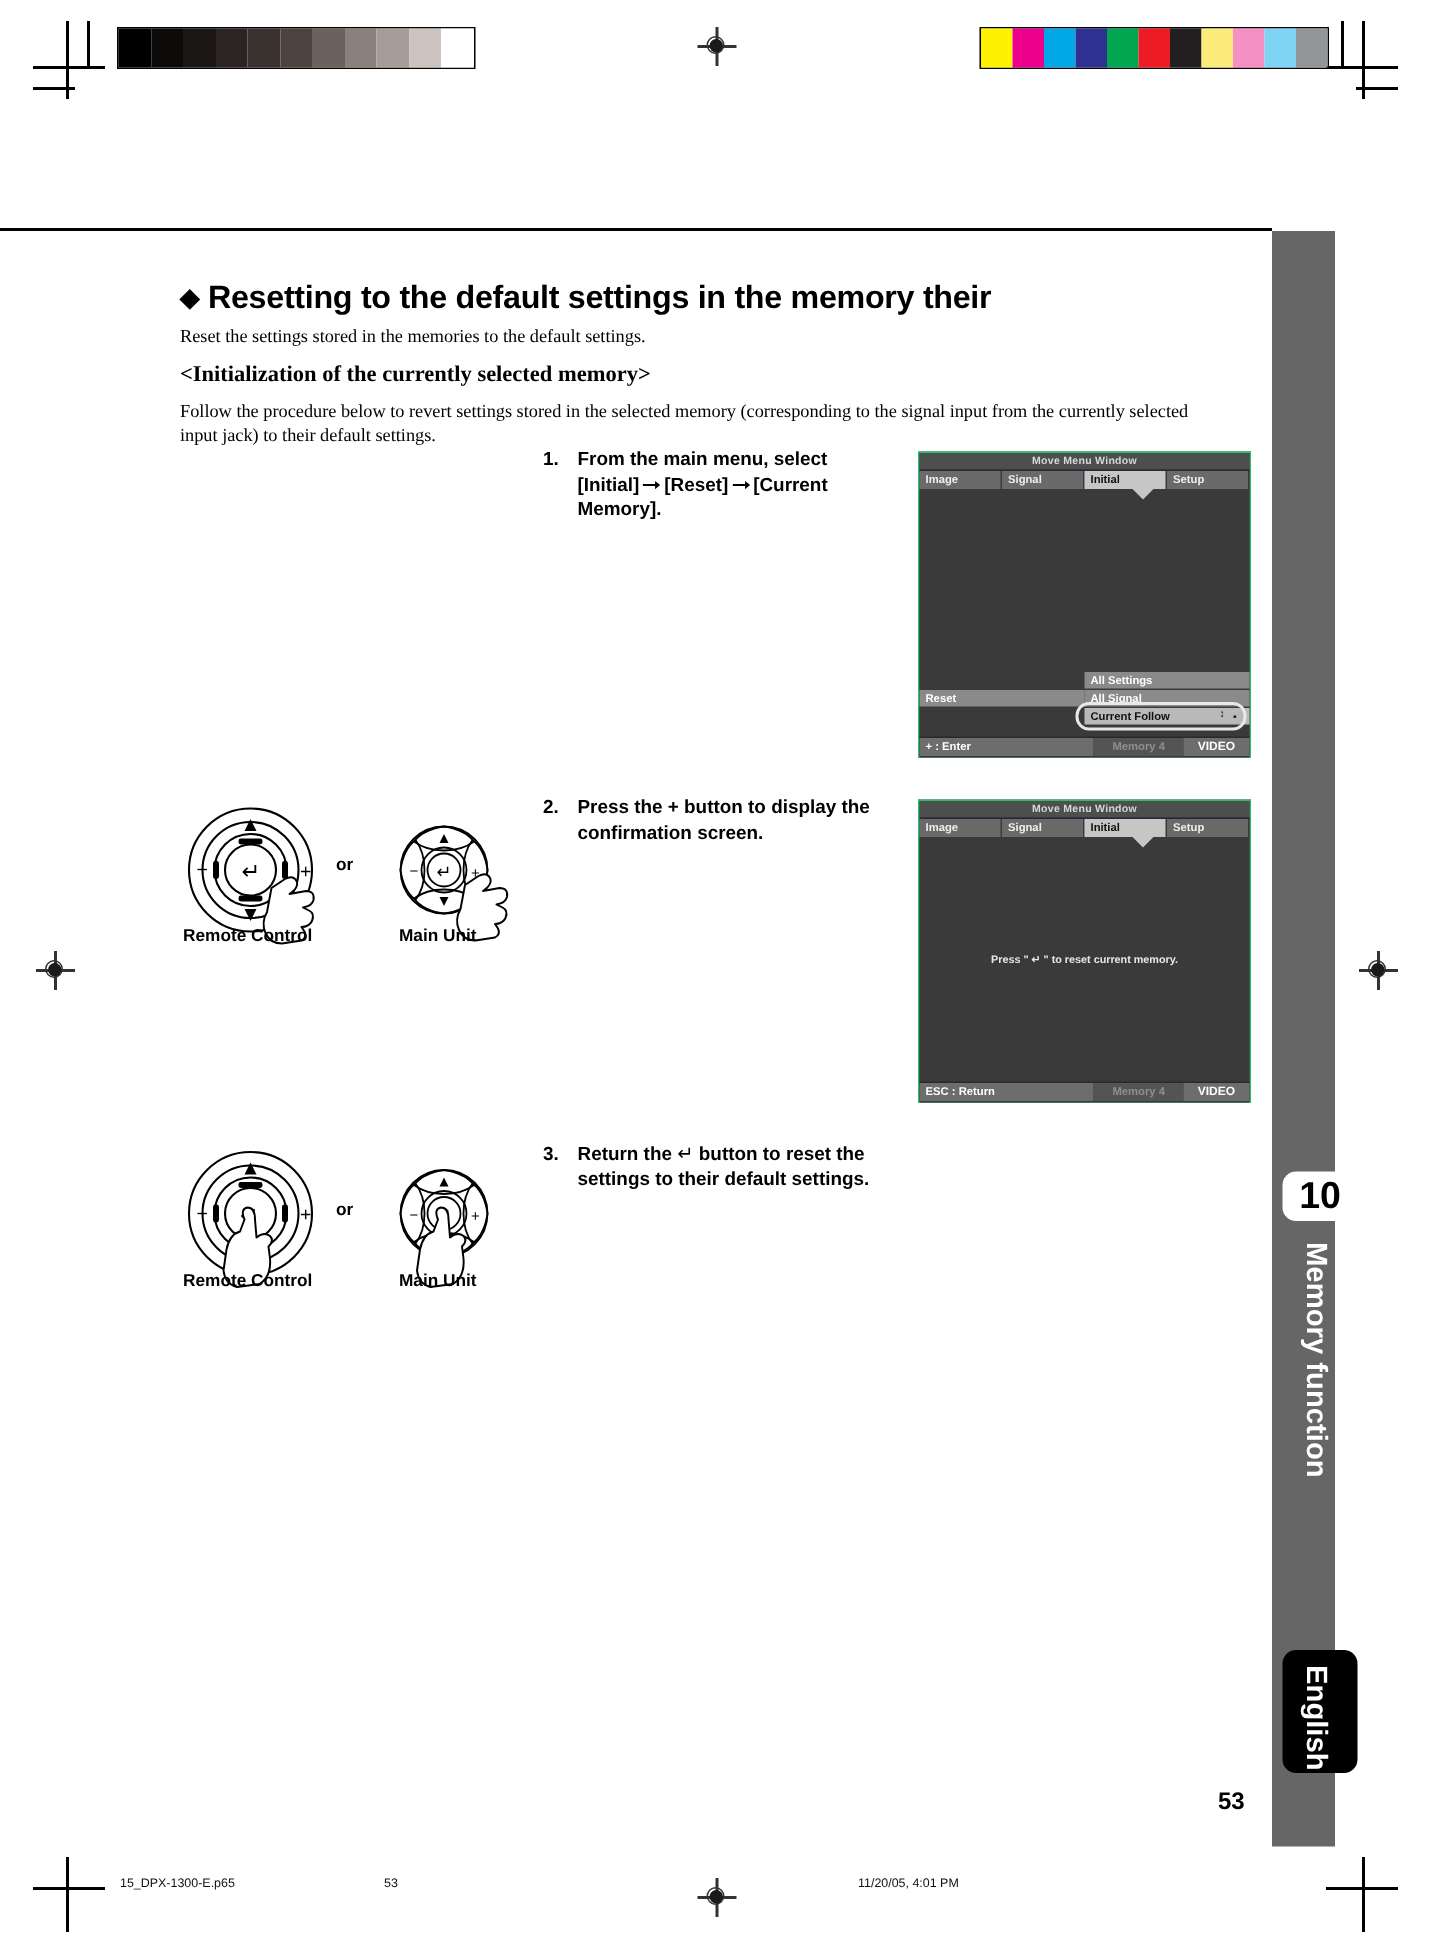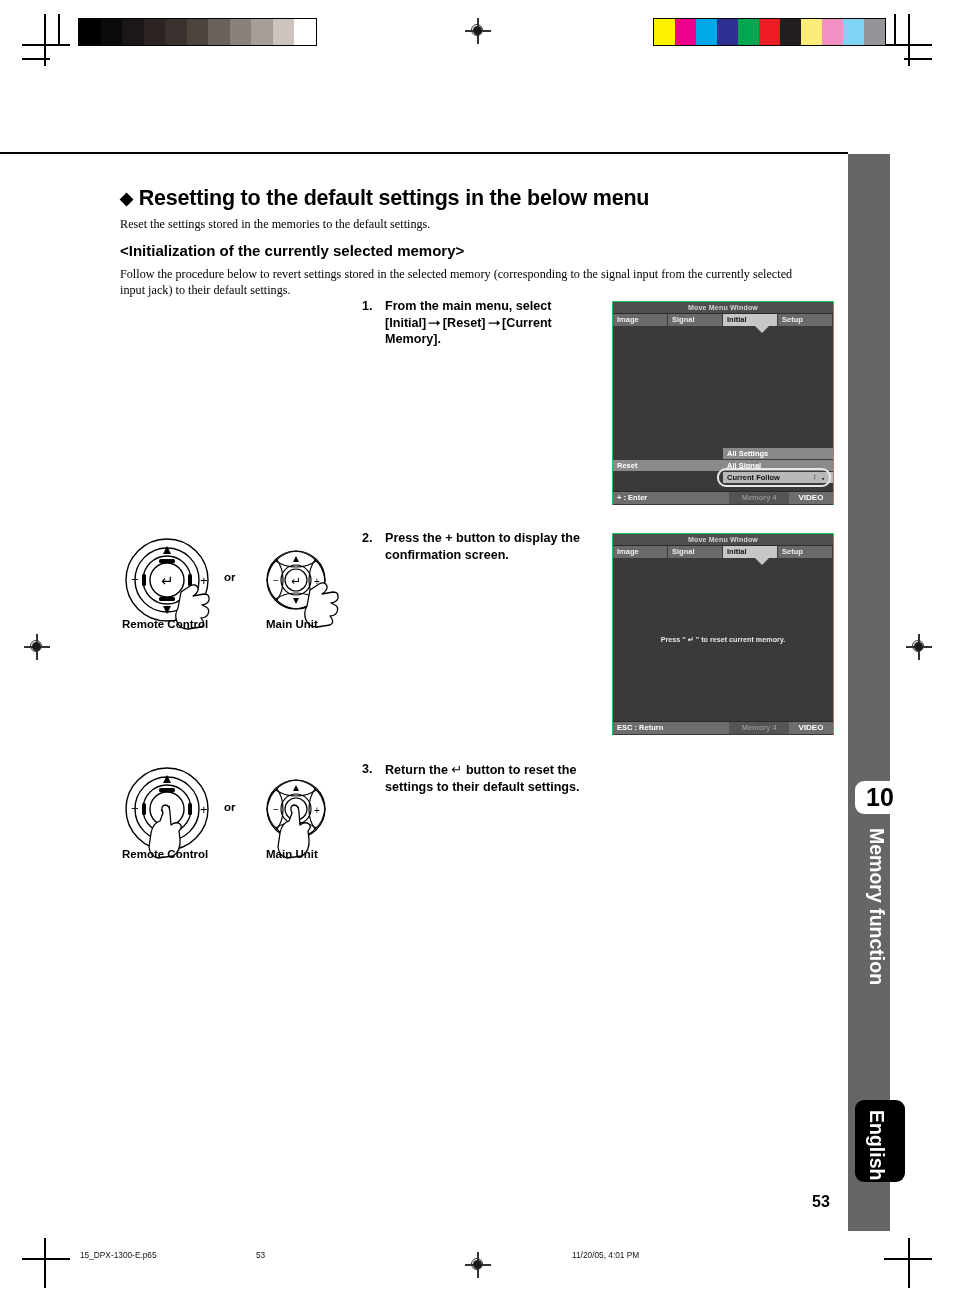--- a/index.html
+++ b/index.html
@@ -28,21 +28,21 @@
   h1.title{
     position:absolute;margin:0;font-size:21.5px;font-weight:bold;
     letter-spacing:-0.2px;white-space:nowrap;
   }
   .diamond{font-size:17px;vertical-align:1px;}
   p.lead{
     position:absolute;margin:0;font-family:"Liberation Serif", serif;
     font-size:12.2px;line-height:1.35;
   }
   h2.sub{
-    position:absolute;margin:0;font-size:15px;font-weight:bold;white-space:nowrap;
+    position:absolute;margin:0;font-size:15px;font-weight:bold;white-space:nowrap;font-family:Liberation Serif, serif;
   }
 
   
   .step{position:absolute;font-size:12.6px;font-weight:bold;line-height:1.32;}
   .step .num{position:absolute;left:0;top:0;}
   .step .body{display:block;margin-left:23px;}
   .arrow-gl{display:inline-block;transform:scaleX(1.25);margin:0 3px;font-weight:normal;}
   .ent-gl{font-family:"DejaVu Sans", sans-serif;font-weight:normal;font-size:13px;}
 
   
@@ -160,21 +160,21 @@
     <div class="sw" style="background: rgb(244, 144, 196);"></div>
     <div class="sw" style="background: rgb(127, 212, 244);"></div>
     <div class="sw" style="background: rgb(147, 149, 152);"></div>
   </div>
 
 <div class="rule" style="left:0;top:152px;width:848px;"></div>
 <div class="side-band" style="left:848px;top:154px;width:42px;height:1077px;"></div>
 
 <h1 class="title" style="left:120px;top:186px;">
   <span class="diamond">◆</span>
-  <span>Resetting to the default settings in the below menu</span>
+  <span>Resetting to the default settings in the memory their</span>
 </h1>
 
 <p class="lead" style="left:120px;top:216px;width:700px;">Reset the settings stored in the memories to the default settings.</p>
 
 <h2 class="sub" style="left:120px;top:242px;">&lt;Initialization of the currently selected memory&gt;</h2>
 
 <p class="lead" style="left:120px;top:266px;width:700px;">Follow the procedure below to revert settings stored in the selected memory (corresponding to the signal input from the currently selected input jack) to their default settings.</p>
 
 <div class="step" style="left:362px;top:298px;width:235px;">
   <span class="num">1.</span>

